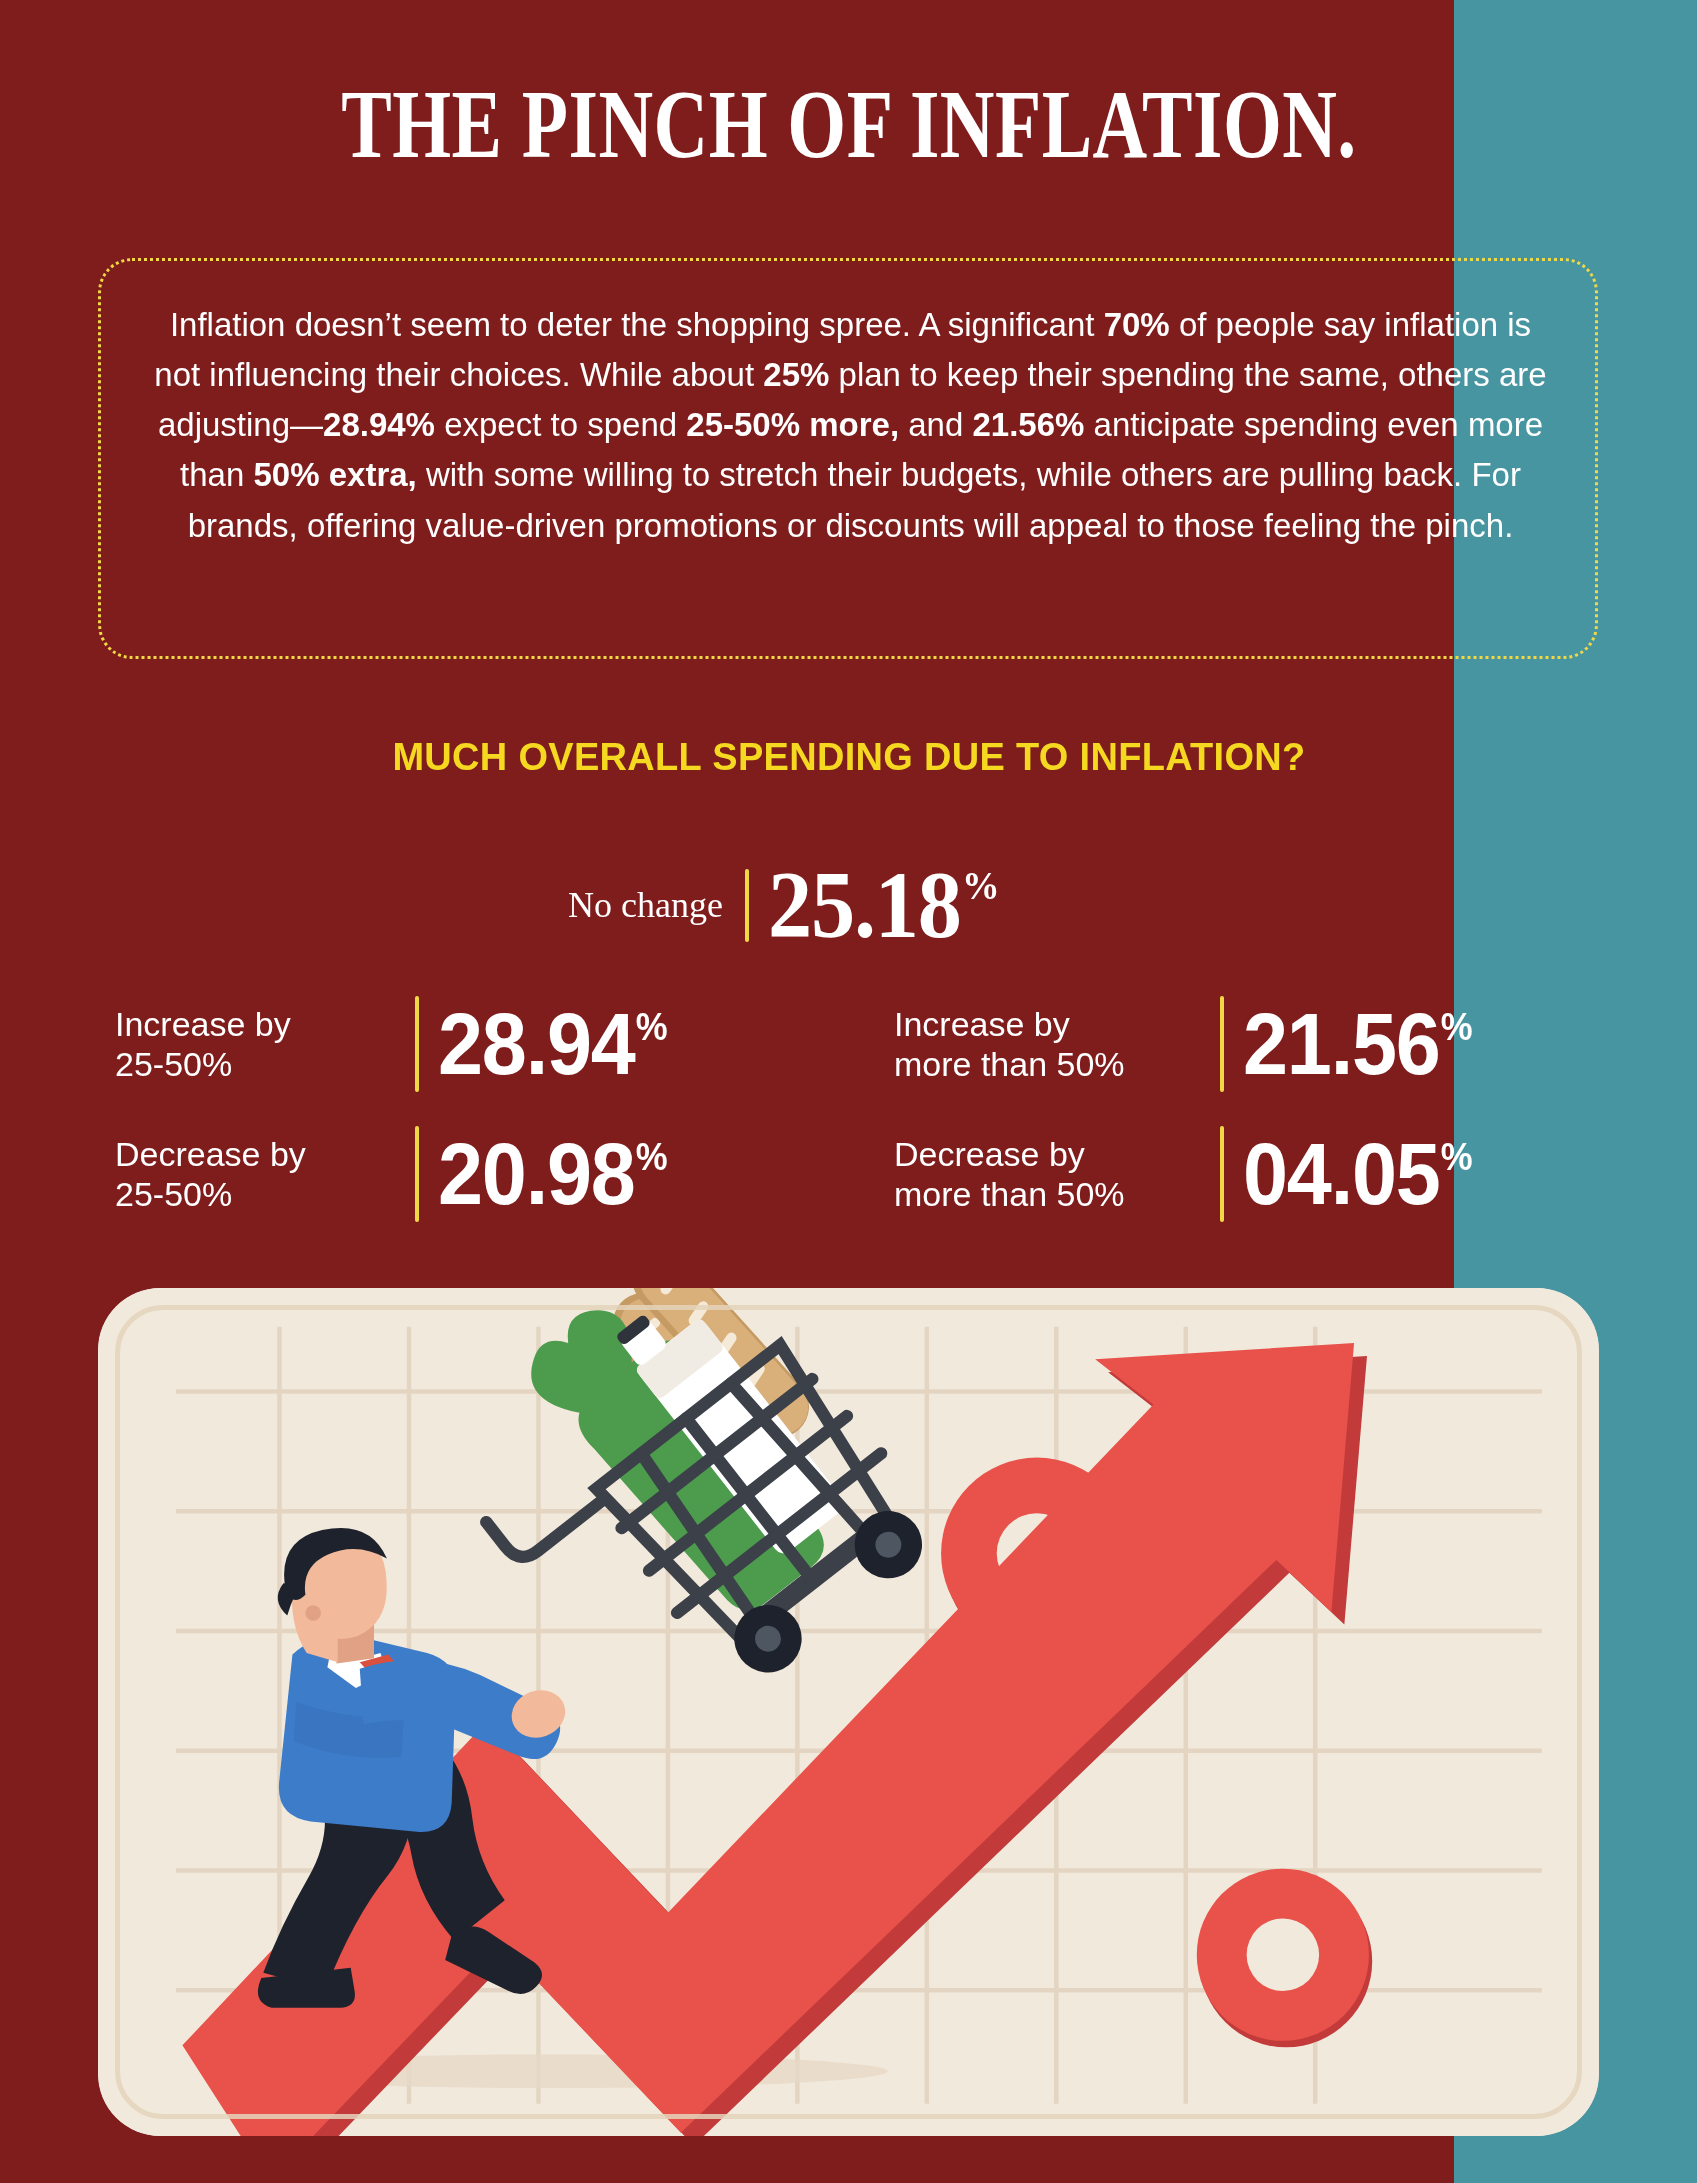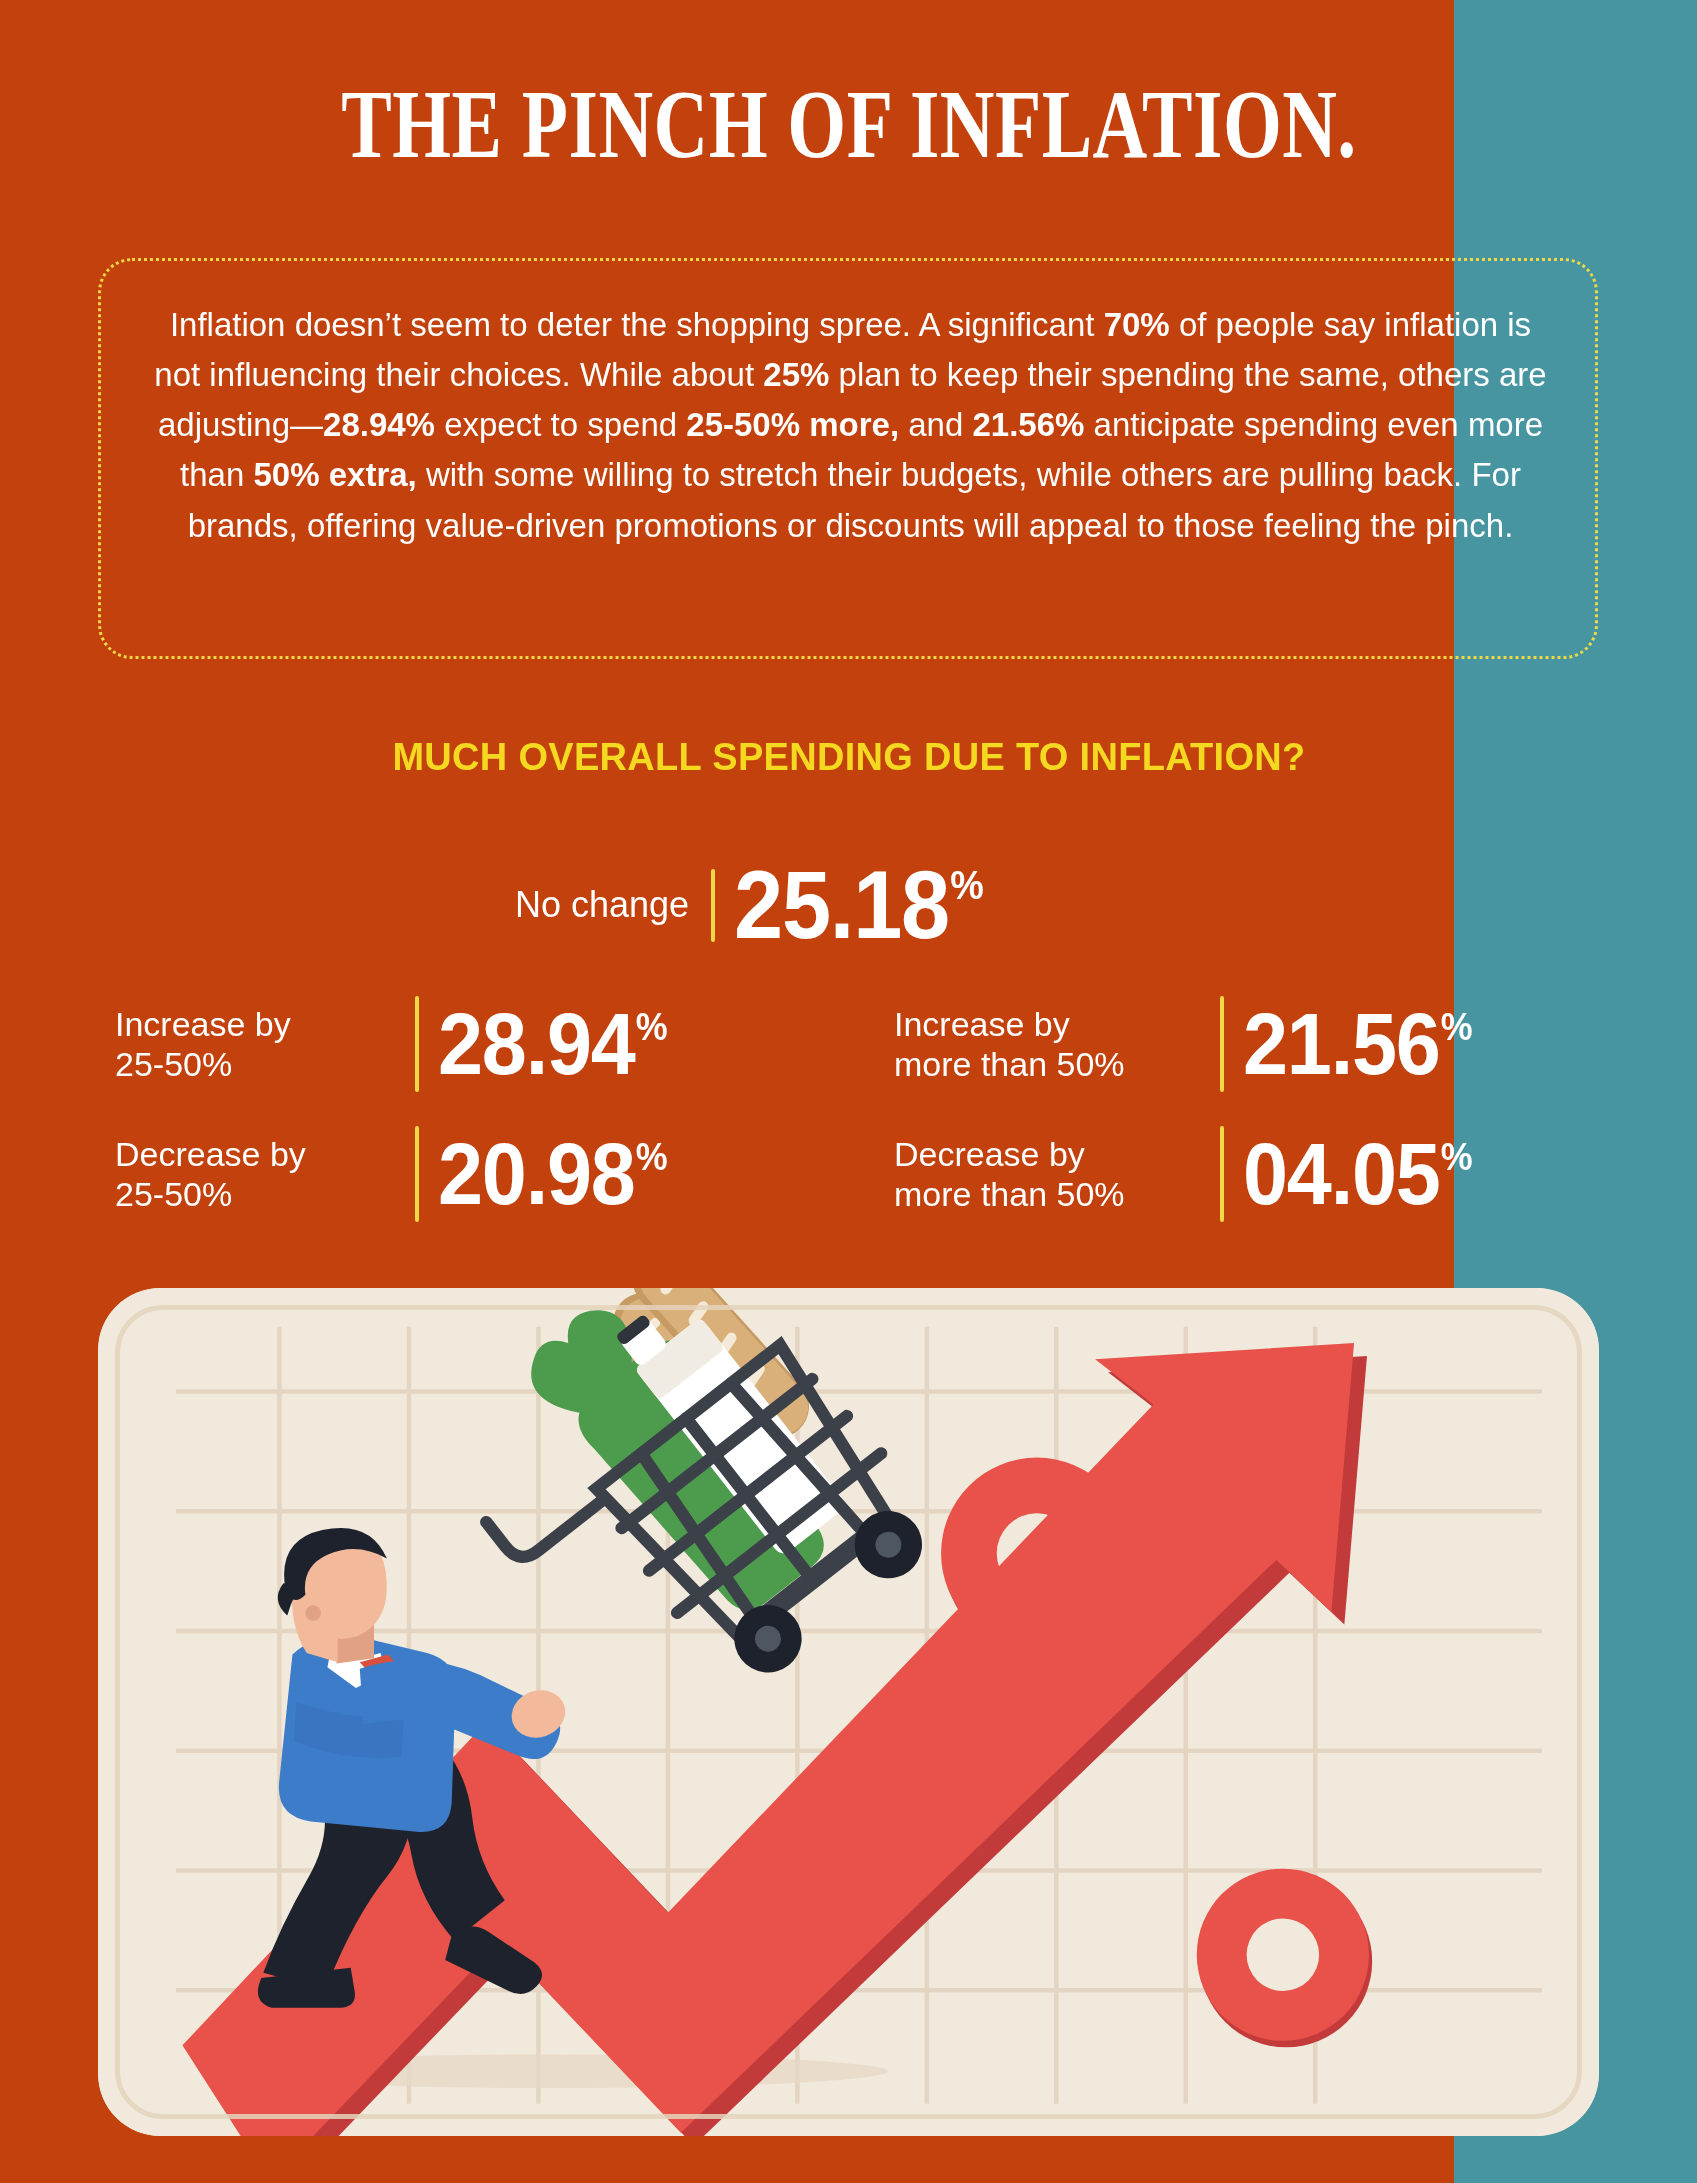--- a/index.html
+++ b/index.html
@@ -5,21 +5,21 @@
   * { margin:0; padding:0; box-sizing:border-box; }
   html, body {
     width:1698px; height:2183px;
     background:#4795a0;
     font-family:"Liberation Sans", sans-serif;
     overflow:hidden;
   }
   #page {
     position:relative;
     width:1454px; height:2183px;
-    background:#c2410c;
+    background:#7f1d1d;
   }
 
   
   #title {
     position:absolute;
     top:76px; left:0; width:1698px;
     text-align:center;
     font-family:"Liberation Serif", serif;
     font-weight:bold;
     font-size:97px;
@@ -94,21 +94,21 @@
   }
   .stat-value .pct {
     font-size:39px;
     line-height:1;
     margin-top:3.9px;
     margin-left:1.3px;
     font-weight:700;
   }
 
   
-  #stat-0 { top:0px; left:515px; }
+  #stat-0 { top:0px; left:568px;font-family:Liberation Serif, serif; }
   #stat-0 .stat-label { font-size:36px; text-align:right; }
   #stat-0 .stat-rule { height:73px; }
   #stat-0 .stat-value { font-size:96px; }
   #stat-0 .stat-value .pct { font-size:41px; }
 
   
   #stat-1 { top:135px; left:115px; }
   #stat-1 .stat-rule { height:96px; }
   
   #stat-2 { top:135px; left:894px; }

